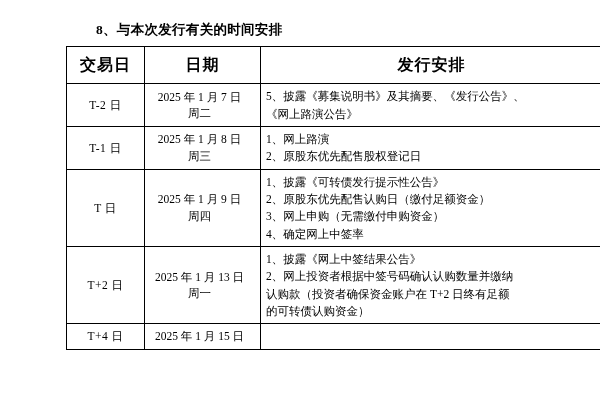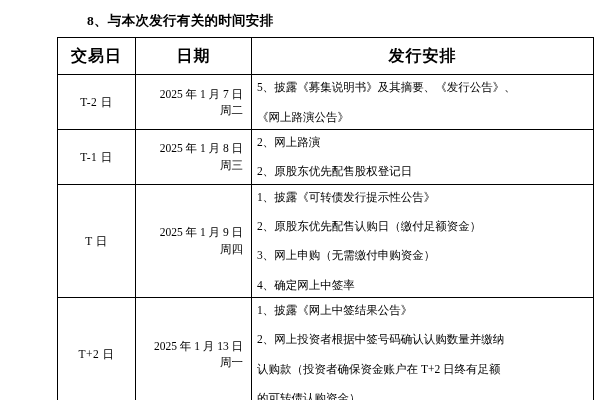--- a/index.html
+++ b/index.html
@@ -12,21 +12,21 @@
     overflow: hidden;
     background: #ffffff;
     font-family: "Liberation Serif", "DejaVu Serif", serif;
     color: #000000;
   }
   .page {
     position: relative;
     width: 600px;
     height: 292px;
     box-sizing: border-box;
-    padding: 3px;
+    padding: 12px;
   }
   .doc-heading {
     font-size: 13.5px;
     font-weight: bold;
     padding: 9px 0 7px 84px;
     letter-spacing: 0.3px;
     line-height: 1.3;
   }
   table.schedule {
     border-collapse: collapse;
@@ -51,37 +51,37 @@
     padding: 7px 2px;
     letter-spacing: 1px;
   }
   td.day {
     text-align: center;
     font-size: 12px;
     padding: 4px 2px;
     letter-spacing: 0.5px;
   }
   td.date {
-    text-align: right;
+    text-align: center;
     padding: 4px 8px 4px 2px;
     font-size: 11.5px;
   }
   td.date .line2 {
     display: block;
   }
   td.arrange {
     text-align: left;
     padding: 4px 6px 4px 5px;
   }
   td.arrange .item {
     display: block;
     text-indent: 0;
   }
   td.arrange .item + .item {
-    margin-top: 13px;
+    margin-top: 1px;
   }
 </style>
 </head>
 <body>
 
 <div class="page">
   <div class="doc-heading">8、与本次发行有关的时间安排</div>
 
   <table class="schedule">
     <colgroup>
@@ -108,21 +108,21 @@
           <span class="item">《网上路演公告》</span>
         </td>
       </tr>
       <tr>
         <td class="day">T-1 日</td>
         <td class="date">
           <span>2025 年 1 月 8 日</span>
           <span class="line2">周三</span>
         </td>
         <td class="arrange">
-          <span class="item">2、网上路演</span>
+          <span class="item">1、网上路演</span>
           <span class="item">2、原股东优先配售股权登记日</span>
         </td>
       </tr>
       <tr>
         <td class="day">T 日</td>
         <td class="date">
           <span>2025 年 1 月 9 日</span>
           <span class="line2">周四</span>
         </td>
         <td class="arrange">

